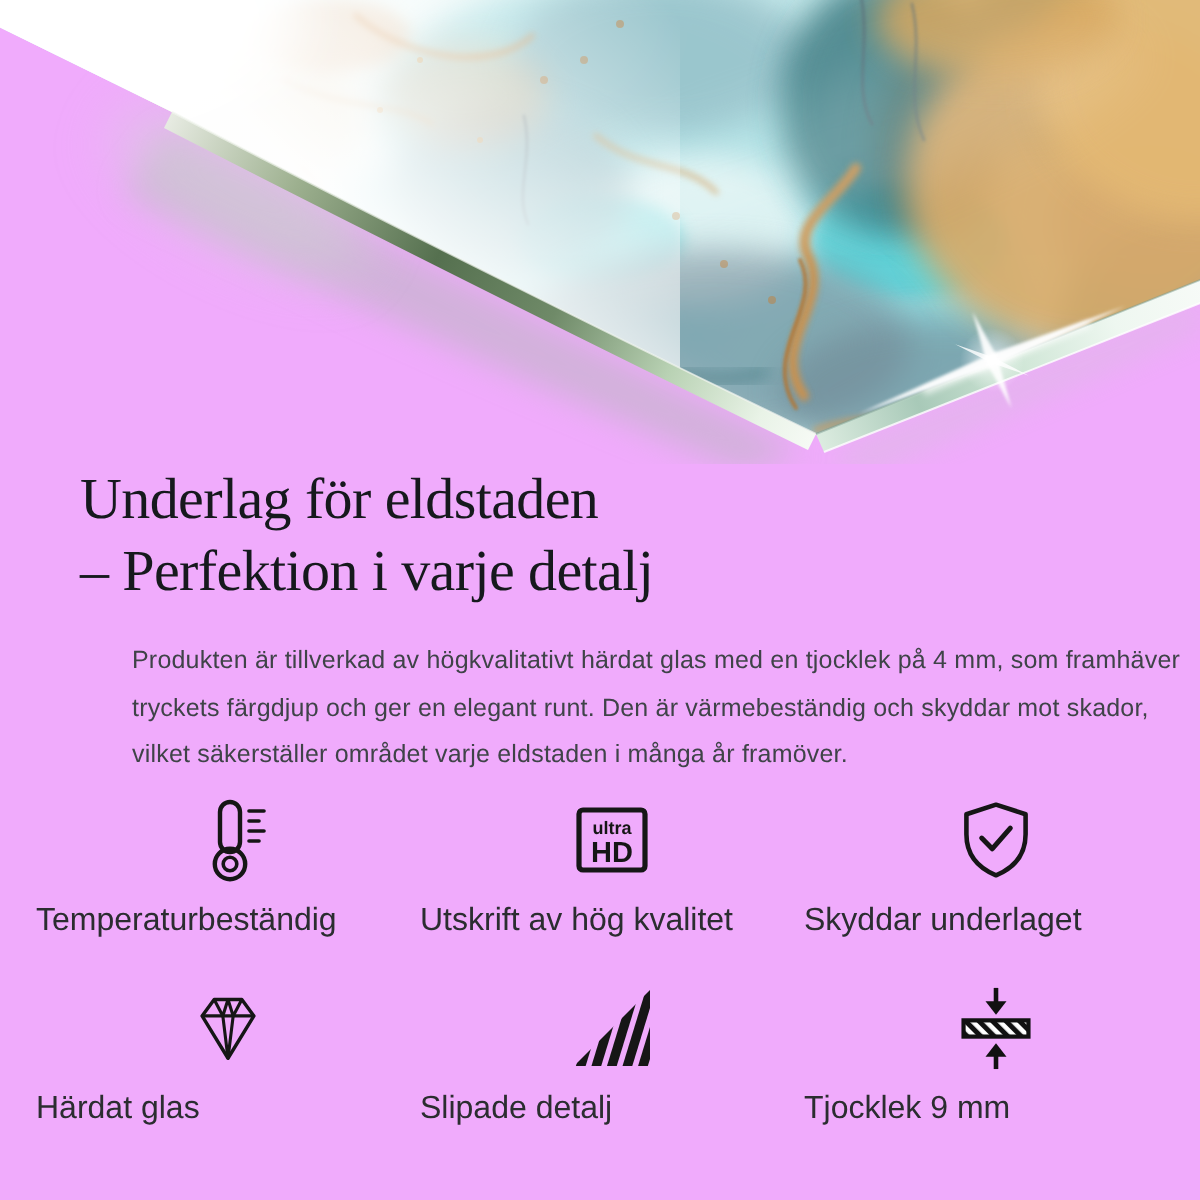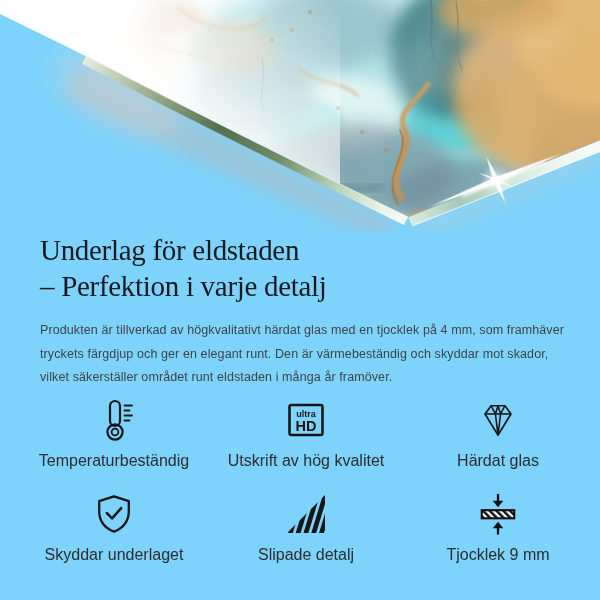--- a/index.html
+++ b/index.html
@@ -1,26 +1,26 @@
 <!DOCTYPE html>
 <html><head>
 <meta charset="utf-8">
 <style>
   html,body{margin:0;padding:0;background:#fff;}
-  .page{position:relative;width:600px;height:600px;background:#7dd3fc;overflow:hidden;
+  .page{position:relative;width:600px;height:600px;background:#f0abfc;overflow:hidden;
         font-family:"Liberation Sans",sans-serif;}
   .hero{position:absolute;left:0;top:0;width:600px;height:232px;}
   .content{position:absolute;left:40px;top:230px;width:530px;}
   .title{font-family:"Liberation Serif",serif;font-weight:400;color:#16191d;
          font-size:29px;line-height:36px;letter-spacing:-0.3px;margin:2px 0 0 0;}
   .title span{display:block;}
-  .desc{margin-top:15px;font-size:12.5px;line-height:23.5px;color:#3f4348;letter-spacing:0.1px;}
+  .desc{margin-top:15px;font-size:12.5px;line-height:23.5px;color:#3f4348;letter-spacing:0.1px;margin-left:26px;}
   .desc span{display:block;white-space:nowrap;}
   .features{position:absolute;left:18px;top:396px;width:576px;display:flex;flex-wrap:wrap;}
-  .feature{width:192px;display:flex;flex-direction:column;align-items:center;margin-bottom:20px;}
+  .feature{width:192px;display:flex;flex-direction:column;margin-bottom:20px;}
   .icon-box{height:48px;display:flex;align-items:center;justify-content:center;}
   .feature-label{margin-top:8px;font-size:16px;color:#2b2d30;}
   .icon-box svg{display:block;}
   svg text{font-family:"Liberation Sans",sans-serif;}
 </style>
 </head>
 <body>
 <div class="page">
 
 <div class="hero">
@@ -156,21 +156,21 @@
 </div>
 
 <div class="content">
   <h1 class="title">
     <span>Underlag för eldstaden</span>
     <span>– Perfektion i varje detalj</span>
   </h1>
   <div class="desc">
     <span>Produkten är tillverkad av högkvalitativt härdat glas med en tjocklek på 4 mm, som framhäver</span>
     <span>tryckets färgdjup och ger en elegant runt. Den är värmebeständig och skyddar mot skador,</span>
-    <span>vilket säkerställer området runt eldstaden i många år framöver.</span>
+    <span>vilket säkerställer området varje eldstaden i många år framöver.</span>
   </div>
 </div>
 
 <div class="features">
 
   <div class="feature">
     <div class="icon-box">
       <svg width="44" height="44" viewBox="0 0 44 44" fill="none" stroke="#161616">
         <rect x="18" y="3" width="10" height="25" rx="5" stroke-width="2.2"></rect>
         <circle cx="23" cy="34" r="7.6" stroke-width="2.2"></circle>
@@ -192,38 +192,38 @@
         <rect x="5.5" y="7" width="33" height="30" rx="2" fill="none" stroke="#161616" stroke-width="2.6"></rect>
         <text x="22" y="19" text-anchor="middle" font-size="9" font-weight="bold" fill="#161616">ultra</text>
         <text x="22" y="33" text-anchor="middle" font-size="14.5" font-weight="bold" fill="#161616">HD</text>
       </svg>
     </div>
     <div class="feature-label">Utskrift av hög kvalitet</div>
   </div>
 
   <div class="feature">
     <div class="icon-box">
+      <svg width="42" height="42" viewBox="0 0 44 44" fill="none" stroke="#161616">
+        <path d="M22,3.5 L37.5,8.5 L37.5,19 C37.5,30 31,36.8 22,40.5 C13,36.8 6.5,30 6.5,19 L6.5,8.5 Z" stroke-width="2.4" stroke-linejoin="round"></path>
+        <path d="M14.5,21 L20,26.6 L29.5,15.8" stroke-width="2.6" stroke-linecap="round" stroke-linejoin="round"></path>
+      </svg>
+    </div>
+    <div class="feature-label">Skyddar underlaget</div>
+  </div>
+
+  <div class="feature">
+    <div class="icon-box">
       <svg width="42" height="38" viewBox="0 0 48 44" fill="none" stroke="#161616">
         <path d="M9,15 L16,5.5 L32,5.5 L39,15 L24,39.5 Z" stroke-width="2" stroke-linejoin="round"></path>
         <path d="M9,15 L39,15" stroke-width="1.8"></path>
         <path d="M16,5.5 L21,15 L24,5.5 L27,15 L32,5.5" stroke-width="1.8" stroke-linejoin="round"></path>
         <path d="M21,15 L24,39.5 M27,15 L24,39.5" stroke-width="1.8"></path>
       </svg>
     </div>
     <div class="feature-label">Härdat glas</div>
-  </div>
-
-  <div class="feature">
-    <div class="icon-box">
-      <svg width="42" height="42" viewBox="0 0 44 44" fill="none" stroke="#161616">
-        <path d="M22,3.5 L37.5,8.5 L37.5,19 C37.5,30 31,36.8 22,40.5 C13,36.8 6.5,30 6.5,19 L6.5,8.5 Z" stroke-width="2.4" stroke-linejoin="round"></path>
-        <path d="M14.5,21 L20,26.6 L29.5,15.8" stroke-width="2.6" stroke-linecap="round" stroke-linejoin="round"></path>
-      </svg>
-    </div>
-    <div class="feature-label">Skyddar underlaget</div>
   </div>
 
   <div class="feature">
     <div class="icon-box">
       <svg width="38" height="38" viewBox="0 0 44 44">
         <defs>
               <clipPath id="triClip">
                 <path d="M0,44 L44,0 L44,44 Z"></path>
               </clipPath>
             </defs>

